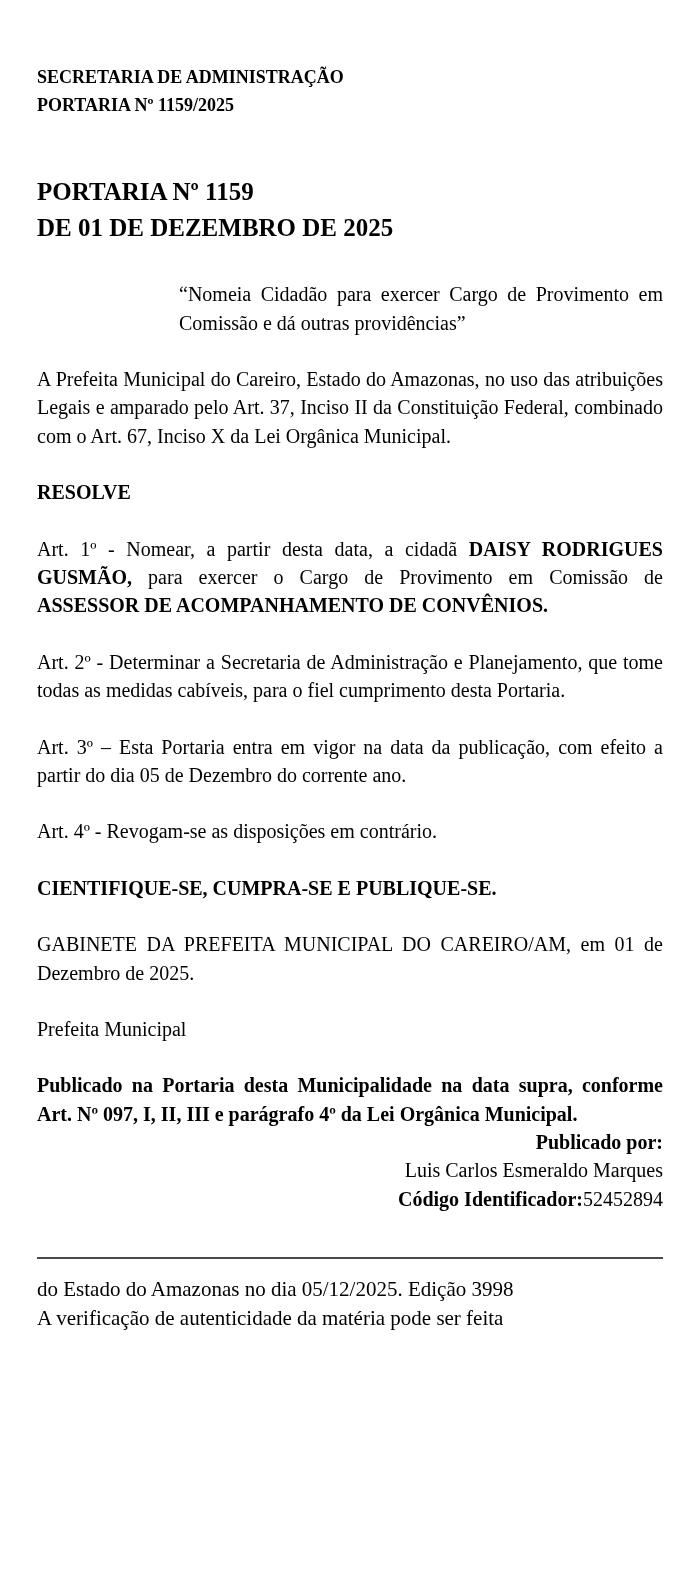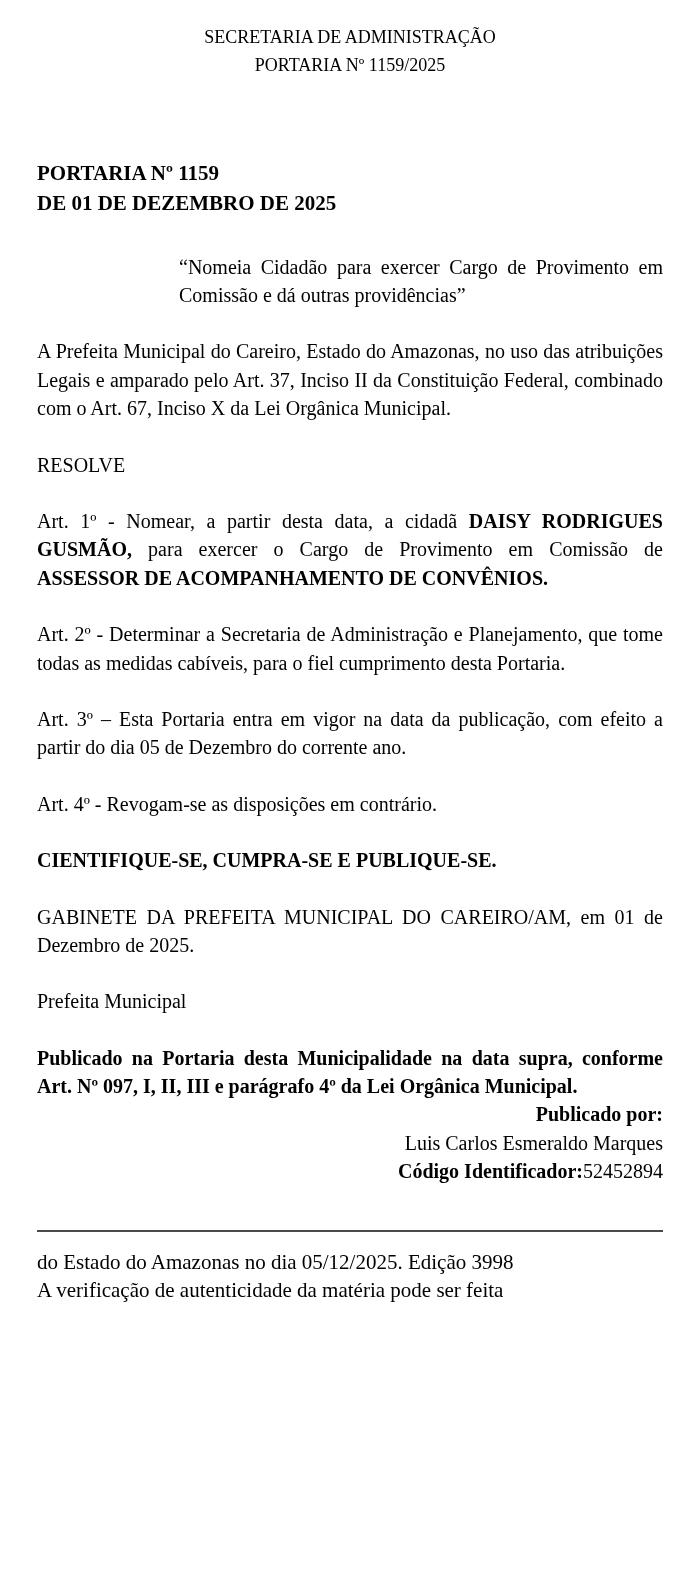--- a/index.html
+++ b/index.html
@@ -14,30 +14,30 @@
     background: #ffffff;
     color: #000000;
     font-family: "Liberation Serif", "DejaVu Serif", serif;
     font-size: 20px;
     line-height: 1.42;
     box-sizing: border-box;
     padding: 24px 37px 30px 37px;
     overflow: hidden;
   }
   .doc-header {
-    text-align: center;
-    font-weight: normal;
+    font-weight: bold;
     font-size: 18px;
     line-height: 1.55;
+    margin-top: 40px;
   }
   .doc-title {
     font-weight: bold;
-    font-size: 21px;
+    font-size: 25px;
     line-height: 1.45;
-    margin-top: 78px;
+    margin-top: 54px;
   }
   .epigraph {
     margin: 34px 0 0 142px;
     text-align: justify;
   }
   p.block {
     margin: 28px 0 0 0;
     text-align: justify;
   }
   p.block.no-justify {
@@ -86,21 +86,21 @@
   <div class="doc-title">
     <div>PORTARIA Nº 1159</div>
     <div>DE 01 DE DEZEMBRO DE 2025</div>
   </div>
 
   <div class="epigraph">“Nomeia Cidadão para exercer Cargo de Provimento em Comissão e dá outras providências”</div>
 
   <p class="block"><span>A Prefeita Municipal do Careiro, Estado do Amazonas, no uso das atribuições Legais e amparado pelo Art. 37, Inciso II da Constituição Federal, combinado com o Art. 67, Inciso X da Lei Orgânica Municipal.</span></p>
 
 
-  <p class="block no-justify"><span style="font-weight: normal; text-align: center;">RESOLVE</span></p>
+  <p class="block no-justify"><span style="font-weight: bold; text-align: center;">RESOLVE</span></p>
 
   <p class="block"><span>Art. 1º - Nomear, a partir desta data, a cidadã </span><span style="font-weight: bold;">DAISY RODRIGUES GUSMÃO,</span><span> para exercer o Cargo de Provimento em Comissão de </span><span style="font-weight: bold;">ASSESSOR DE ACOMPANHAMENTO DE CONVÊNIOS.</span></p>
 
   <p class="block"><span>Art. 2º - Determinar a Secretaria de Administração e Planejamento, que tome todas as medidas cabíveis, para o fiel cumprimento desta Portaria.</span></p>
 
   <p class="block"><span>Art. 3º – Esta Portaria entra em vigor na data da publicação, com efeito a partir do dia 05 de Dezembro do corrente ano.</span></p>
 
   <p class="block"><span>Art. 4º - Revogam-se as disposições em contrário.</span></p>
 
   <p class="block no-justify"><span style="font-weight: bold;">CIENTIFIQUE-SE, CUMPRA-SE E PUBLIQUE-SE.</span></p>

